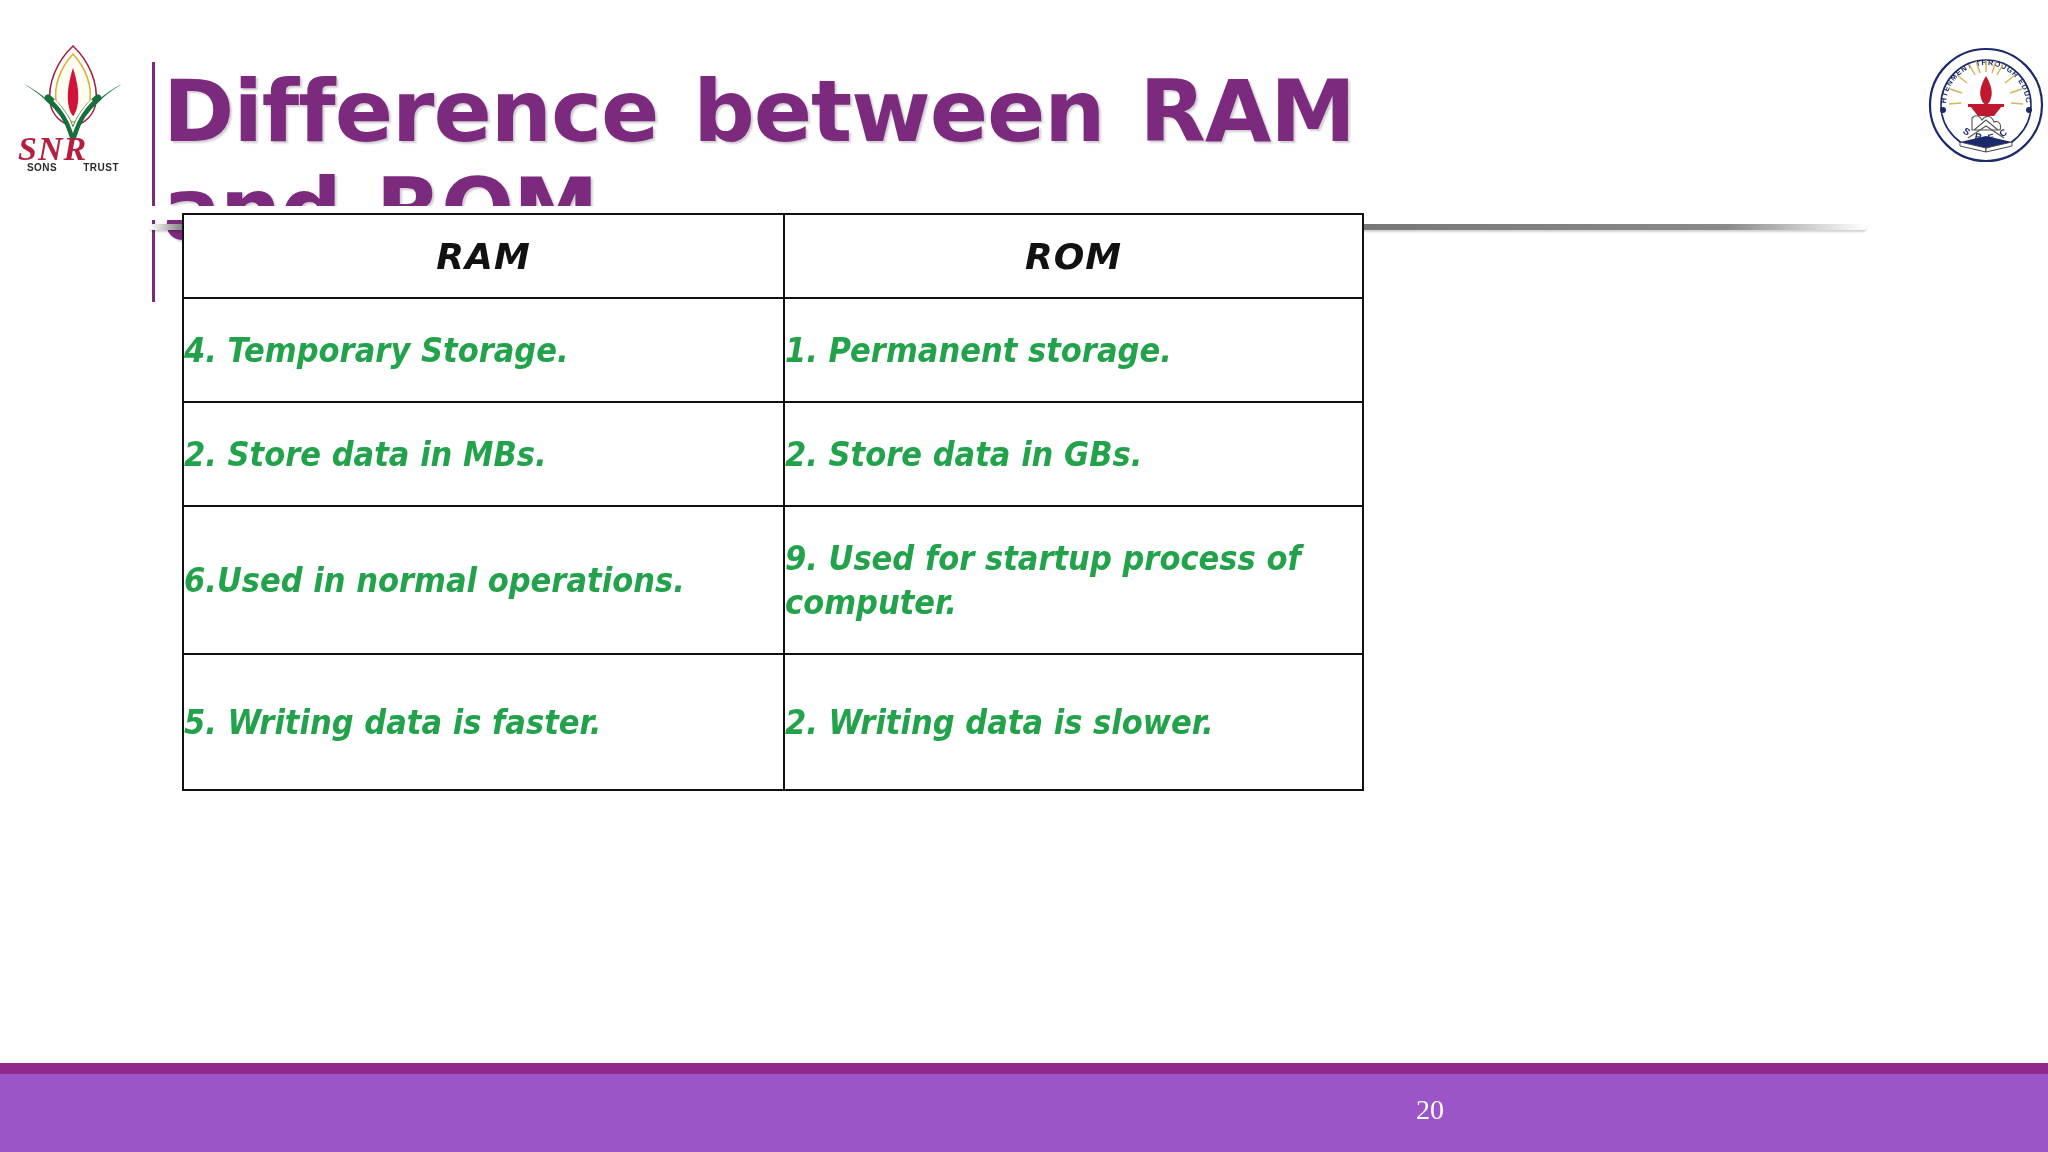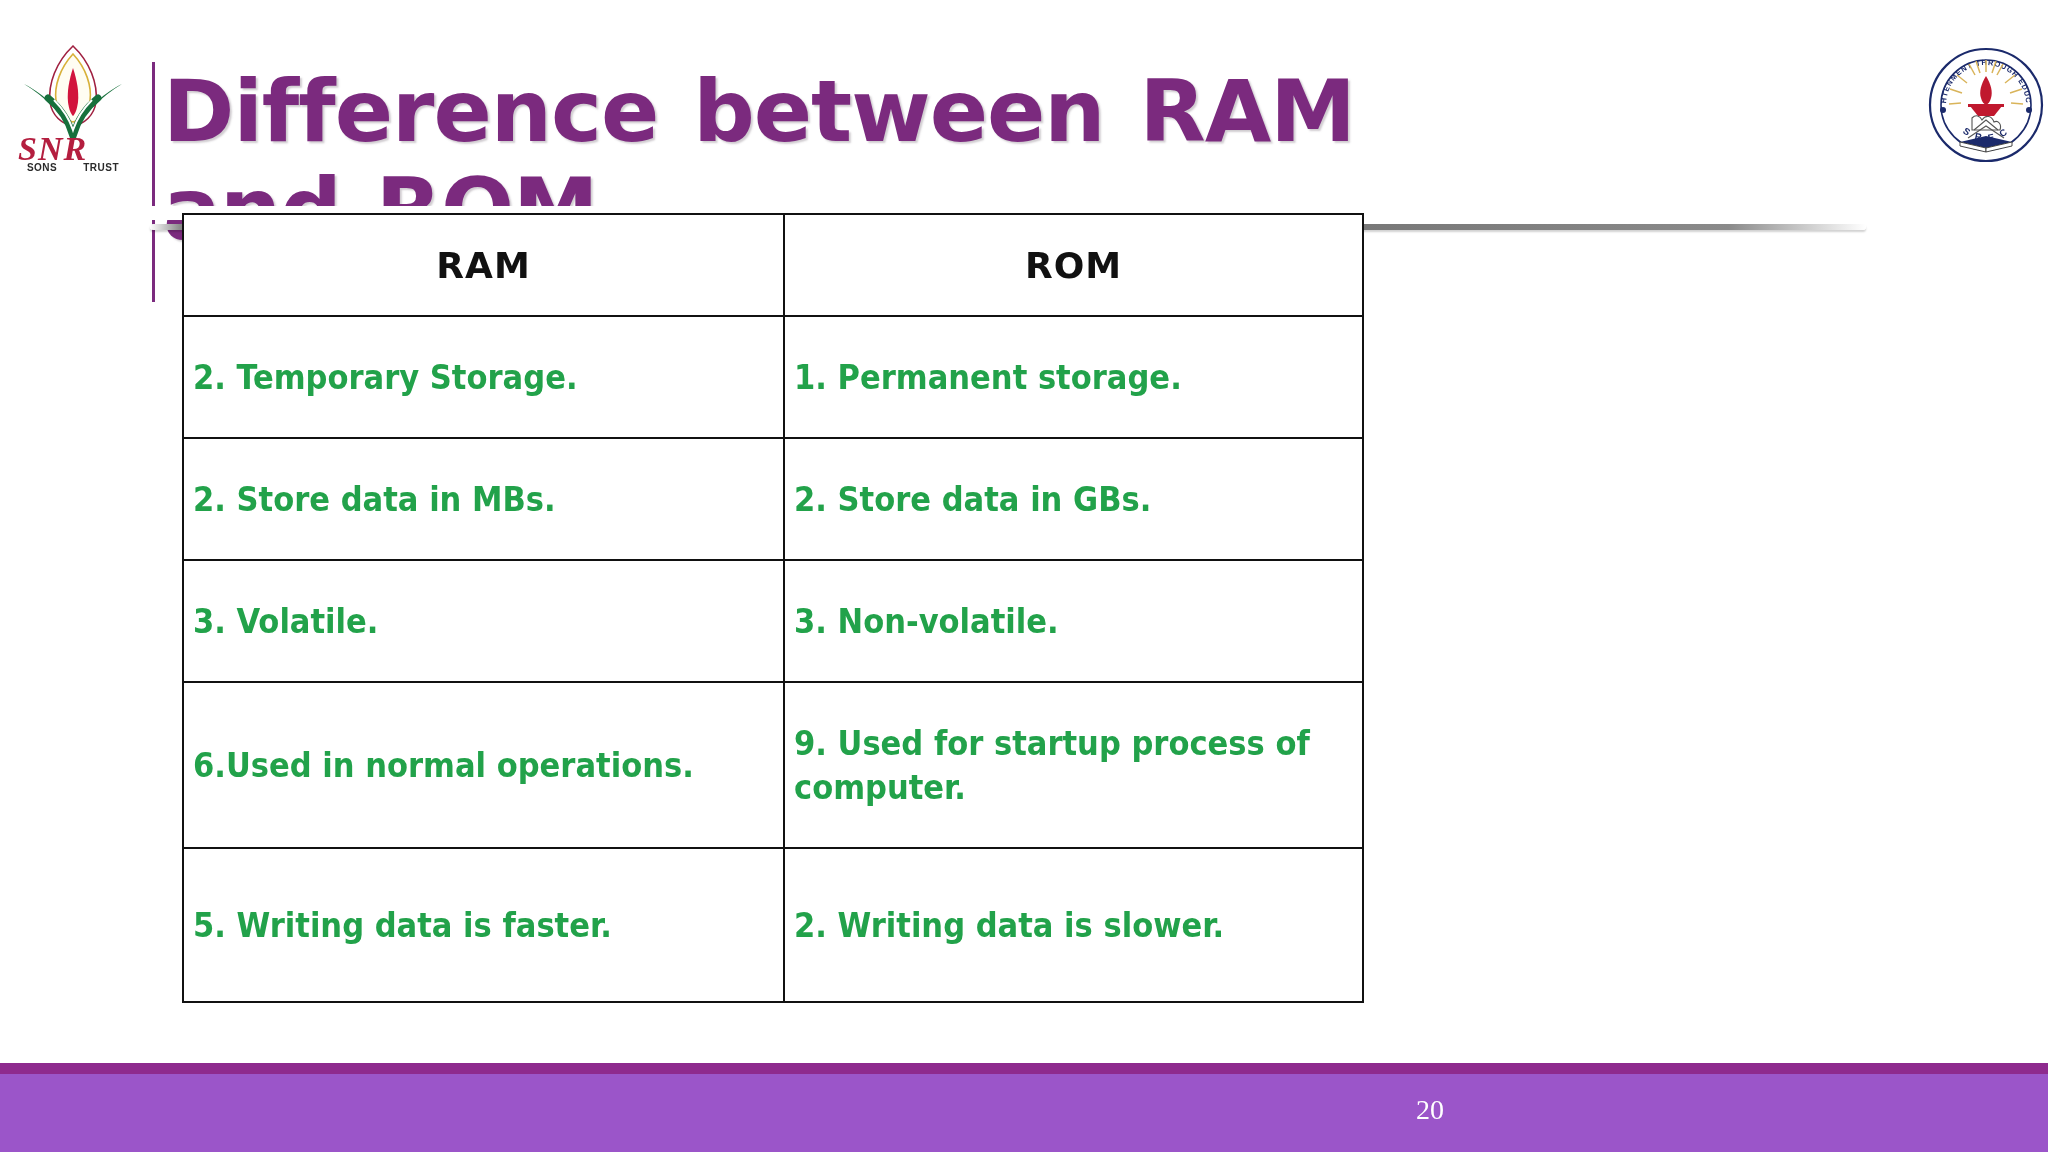--- a/index.html
+++ b/index.html
@@ -39,22 +39,22 @@
       box-shadow:0 2px 2px rgba(0,0,0,.18);}
 
   
   #rom-clip{position:absolute;left:152px;top:206px;width:1790px;height:14px;background:#fff;}
 
   
   #cmp-table{position:absolute;left:182px;top:213px;width:1180px;
       border-collapse:collapse;table-layout:fixed;background:#fff;}
   #cmp-table col.c1{width:601px;}
   #cmp-table col.c2{width:579px;}
-  #cmp-table td,#cmp-table th{border:2.5px solid #111;padding:9px;vertical-align:middle;
-      background:#fff;}
+  #cmp-table td,#cmp-table th{border:2.5px solid #111;padding:0;vertical-align:middle;
+      background:#fff;font-style:italic;}
   #cmp-table th{height:82px;text-align:center;
       font-family:"DejaVu Sans","Liberation Sans",sans-serif;
       font-weight:bold;font-size:36px;color:#111;letter-spacing:1px;}
   #cmp-table td{font-family:"DejaVu Sans Condensed","DejaVu Sans","Liberation Sans",sans-serif;
       font-weight:bold;font-size:34px;color:#22A24A;line-height:44px;}
   .cell-l{padding:14px 0 14px 28px;}
   .cell-r{padding:14px 0 14px 36px;}
   tr.r1 td,tr.r2 td,tr.r3 td{height:102px;}
   tr.r4 td{height:146px;}
   tr.r5 td{height:134px;border-radius:15px;}
@@ -153,30 +153,26 @@
         <col class="c2">
       </colgroup>
     <thead>
       <tr>
         <th>RAM</th>
         <th>ROM</th>
       </tr>
     </thead>
     <tbody>
       <tr class="r1">
-        <td class="cell-l">2. Temporary Storage.</td>
+        <td class="cell-l">4. Temporary Storage.</td>
         <td class="cell-r">1. Permanent storage.</td>
       </tr>
       <tr class="r2">
         <td class="cell-l">2. Store data in MBs.</td>
         <td class="cell-r">2. Store data in GBs.</td>
-      </tr>
-      <tr class="r3">
-        <td class="cell-l">3. Volatile.</td>
-        <td class="cell-r">3. Non-volatile.</td>
       </tr>
       <tr class="r4">
         <td class="cell-l">6.Used in normal operations.</td>
         <td class="cell-r">9. Used for startup process of computer.</td>
       </tr>
       <tr class="r5">
         <td class="cell-l"> 5. Writing data is faster.</td>
         <td class="cell-r">2. Writing data is slower.</td>
       </tr>
     </tbody>

